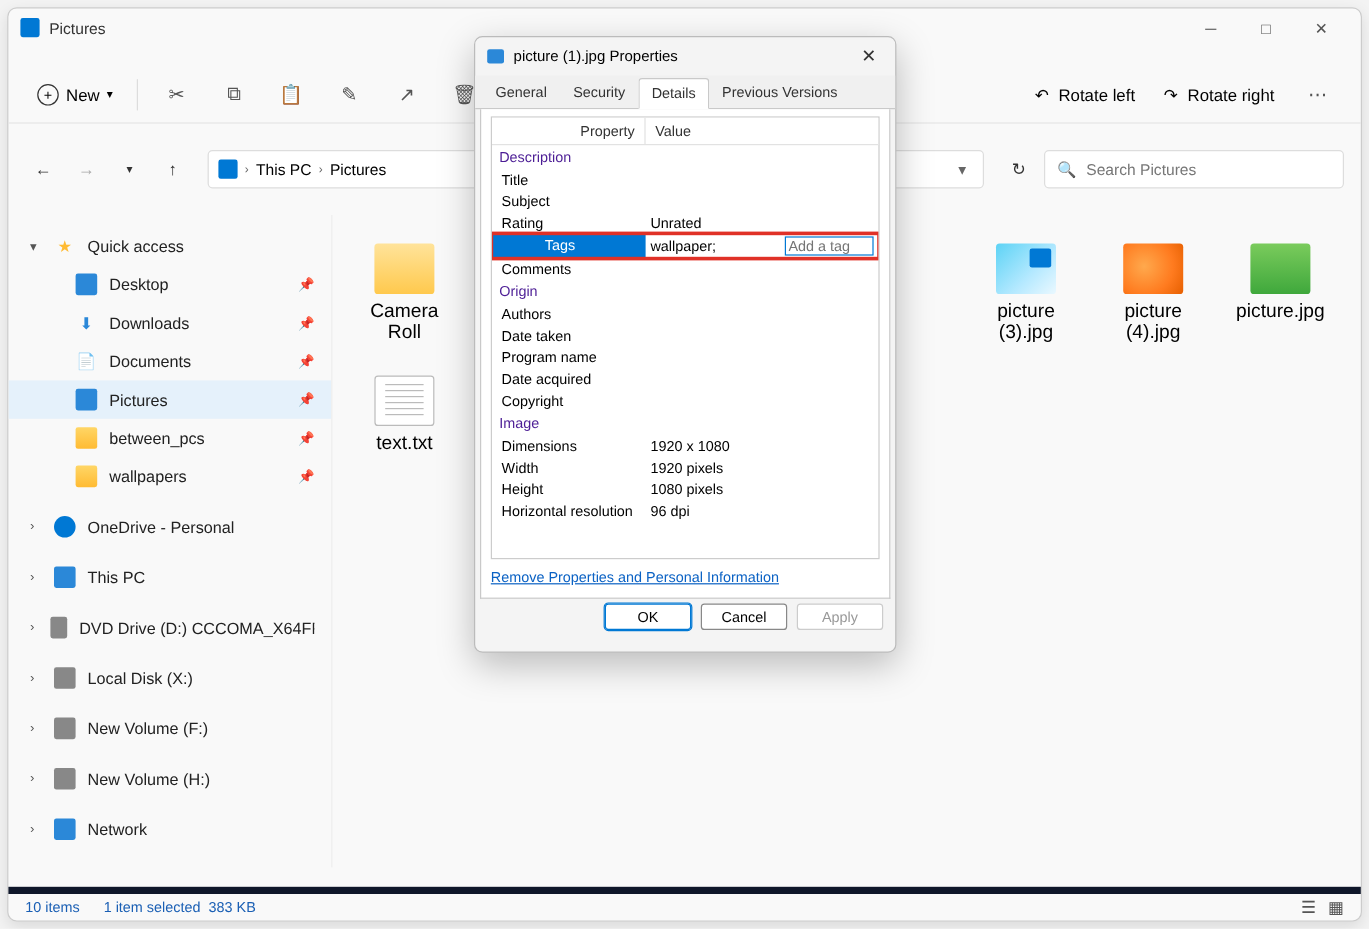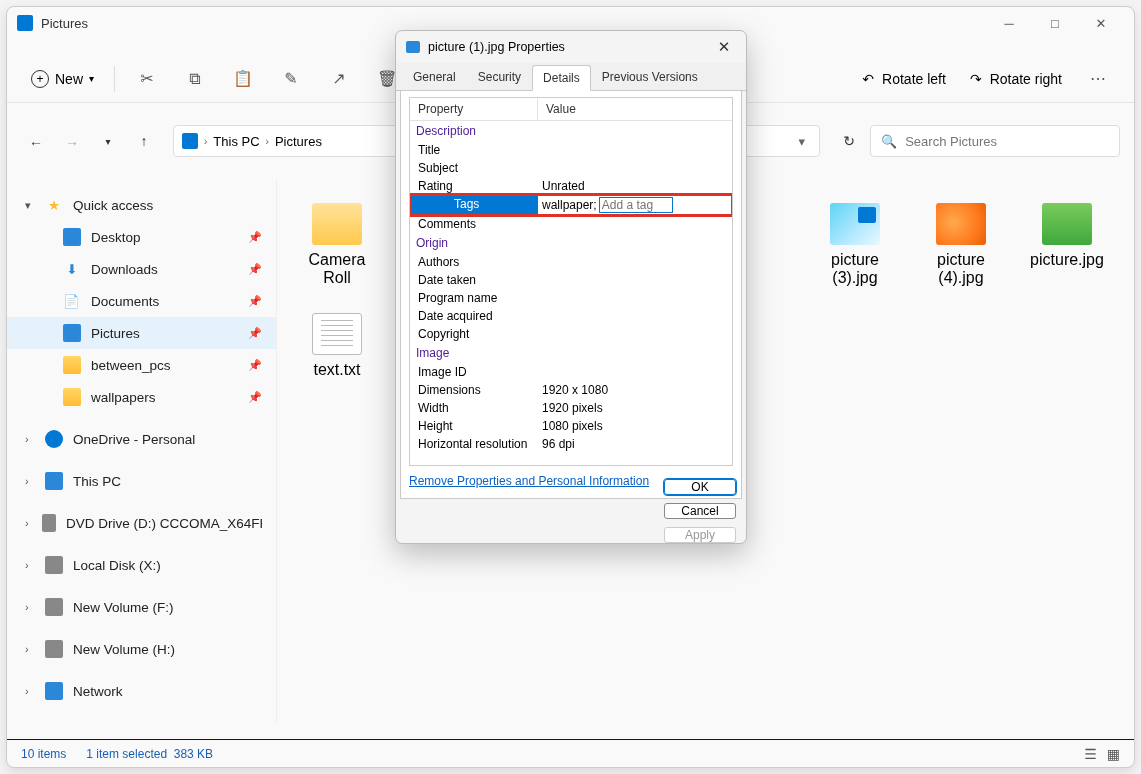--- a/index.html
+++ b/index.html
@@ -47,48 +47,48 @@
 .fileitem { width: 80px; display: flex; flex-direction: column; align-items: center; gap: 6px; font-size: 16px; text-align: center; }
 .fileitem .thumb { width: 50px; height: 42px; border-radius: 3px; }
 .thumb.folder { background: linear-gradient(#ffe39a,#ffc94d); }
 .thumb.img-a { background: linear-gradient(135deg,#5dd3f5 0%,#b5e9ff 60%,#eaf8ff 100%); position: relative; }
 .thumb.img-a::after { content: ""; position: absolute; right: 4px; top: 4px; width: 18px; height: 16px; background: #0078d4; border-radius: 2px; }
 .thumb.img-b { background: radial-gradient(circle at 35% 45%,#ffa94d 0%,#ff7b1f 60%,#e65f00 100%); }
 .thumb.img-c { background: linear-gradient(#7acb5c,#3fa83c); }
 .thumb.txt { background: #fff; border: 1px solid #bbb; position: relative; }
 .thumb.txt::before { content: ""; position: absolute; left: 8px; right: 8px; top: 6px; height: 1px; background: #bbb; box-shadow: 0 5px 0 #bbb, 0 10px 0 #bbb, 0 15px 0 #bbb, 0 20px 0 #bbb, 0 25px 0 #bbb; }
 
-.statusbar { height: 28px; border-top: 1px solid #0f172a; display: flex; align-items: center; padding: 0 14px; font-size: 12px; color: #1a5fb4; gap: 20px; }
+.statusbar { height: 28px; border-top: 6px solid #0f172a; display: flex; align-items: center; padding: 0 14px; font-size: 12px; color: #1a5fb4; gap: 20px; }
 .statusbar .viewtoggles { margin-left: auto; display: flex; gap: 10px; color: #555; font-size: 14px; }
 
 
 .dialog { position: absolute; left: 395px; top: 30px; width: 352px; height: 514px; background: #f4f4f4; border: 1px solid #bbb; border-radius: 7px; box-shadow: 0 10px 30px rgba(0,0,0,0.25); display: flex; flex-direction: column; }
 .dlg-title { height: 32px; display: flex; align-items: center; padding: 0 10px; font-size: 12.5px; }
 .dlg-title .ic { width: 14px; height: 12px; background: #2b88d8; border-radius: 2px; margin-right: 8px; }
 .dlg-title .close { margin-left: auto; font-size: 15px; color: #333; width: 24px; text-align: center; }
 .dlg-tabs { height: 28px; display: flex; align-items: flex-end; padding: 0 6px; font-size: 12px; border-bottom: 1px solid #c9c9c9; background: #f0f0f0; }
 .dlg-tab { padding: 5px 10px; color: #333; border: 1px solid transparent; }
 .dlg-tab.active { background: #fff; border: 1px solid #c9c9c9; border-bottom: 1px solid #fff; border-radius: 3px 3px 0 0; margin-bottom: -1px; }
 .dlg-body { flex: 1; background: #fff; margin: 0 4px 4px 4px; border: 1px solid #c9c9c9; border-top: none; padding: 6px 8px; display: flex; flex-direction: column; overflow: hidden; }
 .propgrid { flex: 1; border: 1px solid #ccc; overflow-y: auto; font-size: 12px; position: relative; }
 .propgrid::-webkit-scrollbar { width: 16px; }
 .propgrid::-webkit-scrollbar-thumb { background: #c2c2c2; border-radius: 8px; border: 4px solid #fff; }
 .prophead { display: flex; background: #fff; border-bottom: 1px solid #e2e2e2; position: sticky; top: 0; }
-.prophead > div { padding: 4px 8px; color: #333; }
+.prophead > div { padding: 4px 8px; color: #333; text-align: right; }
 .prophead .c1 { width: 128px; border-right: 1px solid #e2e2e2; }
 .proprow { display: flex; }
 .proprow .c1 { width: 128px; padding: 2px 8px; }
 .proprow .c2 { flex: 1; padding: 2px 4px; }
 .propgroup { color: #4c1d95; padding: 3px 6px; }
 .tags-row-highlight { position: relative; outline: 3px solid #e03127; outline-offset: -1px; }
 .tags-row-highlight .c1 { background: #0078d4; color: #fff; padding-left: 44px; }
-.tagsfield { display: flex; gap: 2px; align-items: center; }
+.tagsfield { display: flex; gap: 2px; align-items: center; justify-content: space-between; }
 .tagsfield input { border: 1px solid #0078d4; font-size: 12px; padding: 0 2px; width: 74px; height: 16px; outline: none; }
 .removelink { color: #0b62c4; font-size: 12px; padding: 8px 0 4px 0; text-decoration: underline; }
-.dlg-buttons { height: 40px; display: flex; align-items: flex-end; justify-content: flex-end; gap: 8px; padding: 0 10px; flex-direction: column; }
+.dlg-buttons { height: 40px; display: flex; align-items: flex-start; justify-content: flex-end; gap: 8px; padding: 0 10px; }
 .dlg-buttons button { width: 72px; height: 22px; font-size: 12px; border: 1px solid #888; background: #fff; border-radius: 3px; }
 .dlg-buttons button.default { border: 1px solid #0078d4; outline: 1px solid #0078d4; }
 .dlg-buttons button.disabled { color: #999; border-color: #ccc; }
 </style>
 </head>
 <body>
 
 <div class="window">
 
   <div class="titlebar">
@@ -348,24 +348,20 @@
       <div class="proprow">
           <div class="c1">Date acquired</div>
           <div class="c2"></div>
         </div>
       <div class="proprow">
           <div class="c1">Copyright</div>
           <div class="c2"></div>
         </div>
       <div class="propgroup">Image</div>
       <div class="proprow">
-          <div class="c1">Image ID</div>
-          <div class="c2"></div>
-        </div>
-      <div class="proprow">
           <div class="c1">Dimensions</div>
           <div class="c2">1920 x 1080</div>
         </div>
       <div class="proprow">
           <div class="c1">Width</div>
           <div class="c2">1920 pixels</div>
         </div>
       <div class="proprow">
           <div class="c1">Height</div>
           <div class="c2">1080 pixels</div>

